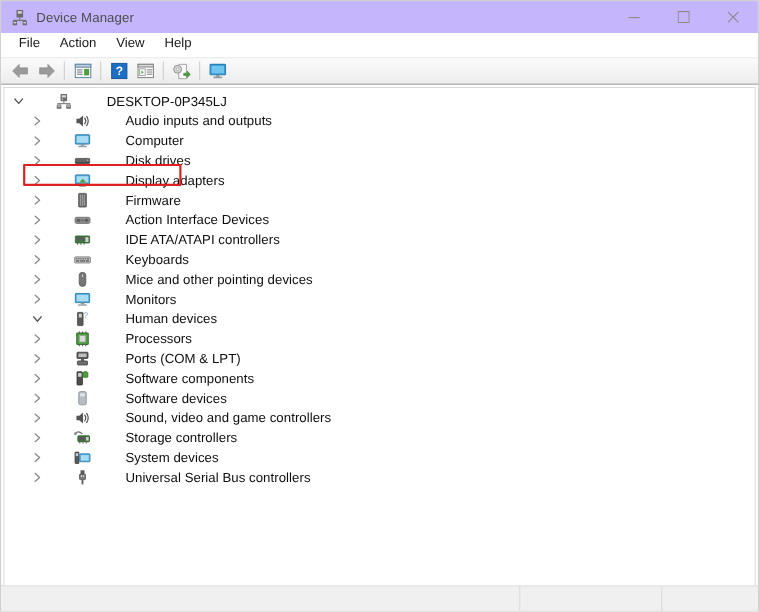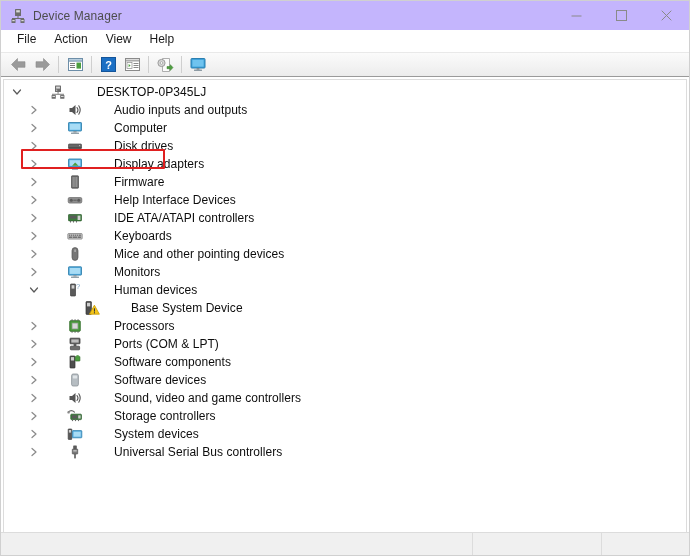--- a/index.html
+++ b/index.html
@@ -434,21 +434,21 @@
             </svg>
           </span>
           <span class="row-icon">
             <svg width="16" height="16" viewBox="0 0 16 16">
               <rect x="1.2" y="5.5" width="13.6" height="5.6" rx="1.4" fill="#8d8d8d" stroke="#6a6a6a" stroke-width="0.7"></rect>
               <circle cx="4.3" cy="8.3" r="1.5" fill="#5a5a5a"></circle>
               <circle cx="11.7" cy="8.3" r="1.5" fill="#5a5a5a"></circle>
               <rect x="6.3" y="7.6" width="3.4" height="1.4" fill="#6a6a6a"></rect>
             </svg>
           </span>
-          <span class="row-label">Help Interface Devices</span>
+          <span class="row-label">Action Interface Devices</span>
         </div>
 
         <div class="row lvl1">
           <span class="chev">
             <svg width="10" height="10" viewBox="0 0 10 10">
               <path d="M3 1.5 L7 5 L3 8.5" fill="none" stroke="#8a8a8a" stroke-width="1.2" stroke-linecap="round" stroke-linejoin="round"></path>
             </svg>
           </span>
           <span class="row-icon">
             <svg width="16" height="16" viewBox="0 0 16 16">
@@ -528,35 +528,20 @@
           <span class="row-icon">
             <svg width="16" height="16" viewBox="0 0 16 16">
               <rect x="3.5" y="2" width="5" height="12" rx="0.6" fill="#5a5a5a" stroke="#3f3f3f" stroke-width="0.7"></rect>
               <rect x="4.6" y="3.2" width="2.8" height="3.4" fill="#cfcfcf"></rect>
               <text x="11" y="7.4" font-family="Liberation Sans, sans-serif" font-size="7.5" fill="#7a9fc0" text-anchor="middle">?</text>
             </svg>
           </span>
           <span class="row-label">Human devices</span>
         </div>
 
-        <div class="row lvl2">
-          <span class="chev">
-            <svg width="10" height="10" viewBox="0 0 10 10"></svg>
-          </span>
-          <span class="row-icon">
-            <svg width="16" height="16" viewBox="0 0 16 16">
-              <rect x="2" y="1.6" width="5.4" height="12.8" rx="0.6" fill="#4e4e4e" stroke="#333333" stroke-width="0.7"></rect>
-              <rect x="3" y="2.8" width="3.2" height="3.6" fill="#cdcdcd"></rect>
-              <path d="M10.4 5.2 L15.4 14.2 L5.4 14.2 Z" fill="#f5c518" stroke="#c79a00" stroke-width="0.8" stroke-linejoin="round"></path>
-              <rect x="9.9" y="8.3" width="1.1" height="3.3" fill="#3a3a3a"></rect>
-              <rect x="9.9" y="12.2" width="1.1" height="1.2" fill="#3a3a3a"></rect>
-            </svg>
-          </span>
-          <span class="row-label">Base System Device</span>
-        </div>
 
         <div class="row lvl1">
           <span class="chev">
             <svg width="10" height="10" viewBox="0 0 10 10">
               <path d="M3 1.5 L7 5 L3 8.5" fill="none" stroke="#8a8a8a" stroke-width="1.2" stroke-linecap="round" stroke-linejoin="round"></path>
             </svg>
           </span>
           <span class="row-icon">
             <svg width="16" height="16" viewBox="0 0 16 16">
               <rect x="2.8" y="2.8" width="10.4" height="10.4" rx="0.6" fill="#4d9e3f" stroke="#35702c" stroke-width="1"></rect>

